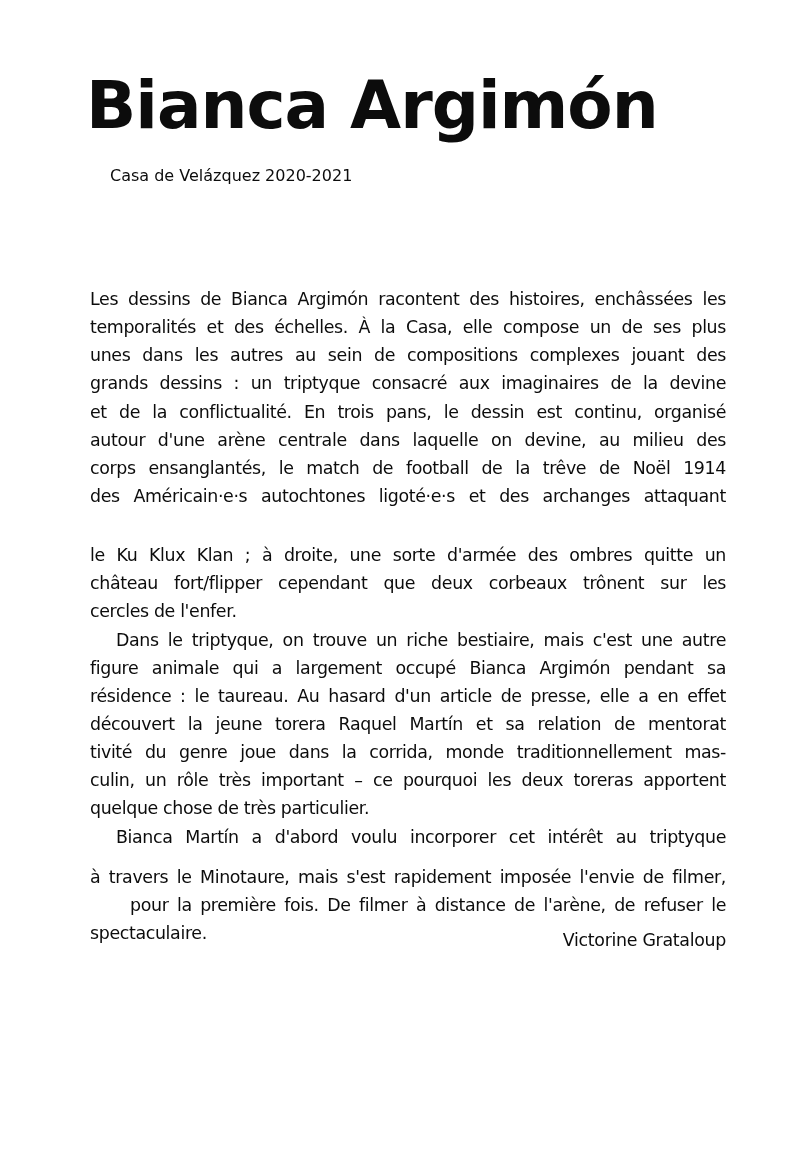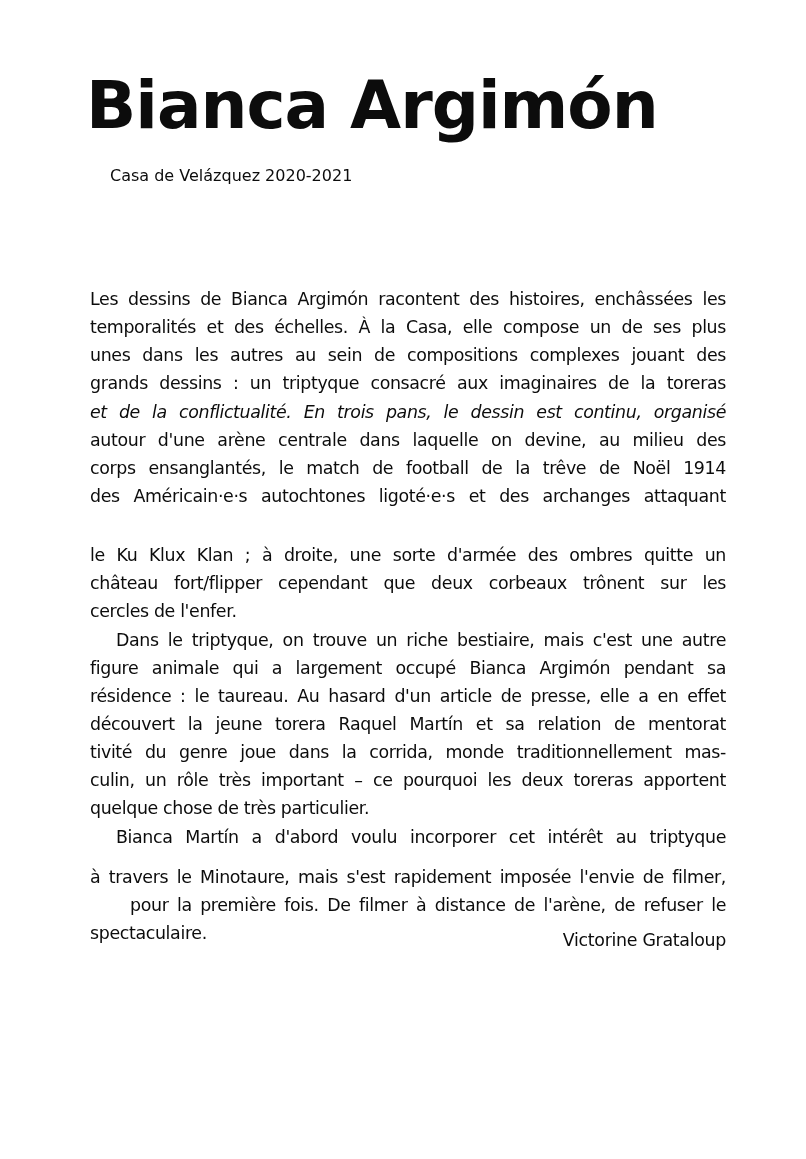--- a/index.html
+++ b/index.html
@@ -19,22 +19,22 @@
 <body>
 
 <h1 class="title">Bianca Argimón</h1>
 <p class="subtitle">Casa de Velázquez 2020-2021</p>
 
 <div class="body">
   <div>
     <span class="line" style="white-space: nowrap;">Les dessins de Bianca Argimón racontent des histoires, enchâssées les</span>
     <span class="line" style="white-space: nowrap;">temporalités et des échelles. À la Casa, elle compose un de ses plus</span>
     <span class="line" style="white-space: nowrap;">unes dans les autres au sein de compositions complexes jouant des</span>
-    <span class="line" style="white-space: nowrap;">grands dessins : un triptyque consacré aux imaginaires de la toreras</span>
-    <span class="line" style="white-space: nowrap; font-style: italic;">et de la conflictualité. En trois pans, le dessin est continu, organisé</span>
+    <span class="line" style="white-space: nowrap;">grands dessins : un triptyque consacré aux imaginaires de la devine</span>
+    <span class="line" style="white-space: nowrap;">et de la conflictualité. En trois pans, le dessin est continu, organisé</span>
     <span class="line" style="white-space: nowrap;">autour d'une arène centrale dans laquelle on devine, au milieu des</span>
     <span class="line" style="white-space: nowrap;">corps ensanglantés, le match de football de la trêve de Noël 1914</span>
     <span class="line" style="white-space: nowrap;">des Américain·e·s autochtones ligoté·e·s et des archanges attaquant</span>
     <span class="line" style="white-space: nowrap; margin-top: 31px;">le Ku Klux Klan ; à droite, une sorte d'armée des ombres quitte un</span>
     <span class="line" style="white-space: nowrap;">château fort/flipper cependant que deux corbeaux trônent sur les</span>
     <span class="line last" style="white-space: nowrap;">cercles de l'enfer.</span>
   </div>
   <div>
     <span class="line indent" style="white-space: nowrap;">Dans le triptyque, on trouve un riche bestiaire, mais c'est une autre</span>
     <span class="line" style="white-space: nowrap;">figure animale qui a largement occupé Bianca Argimón pendant sa</span>

